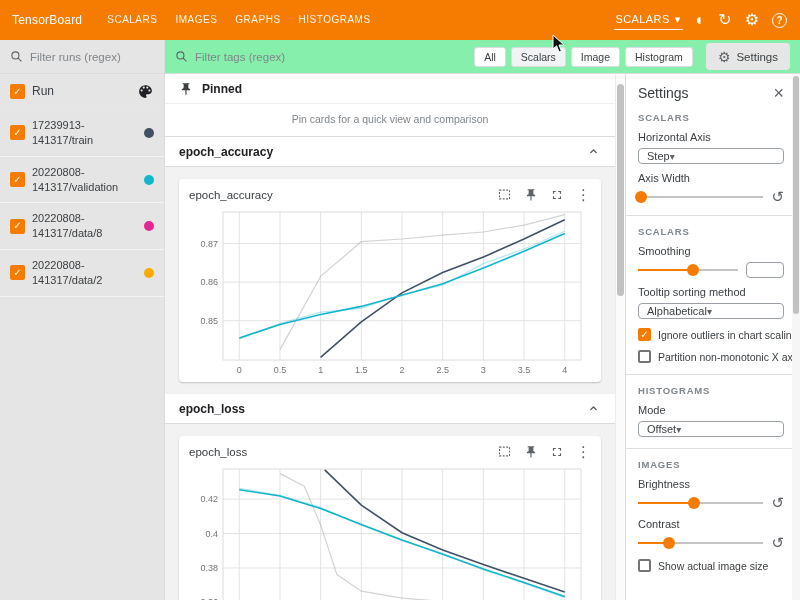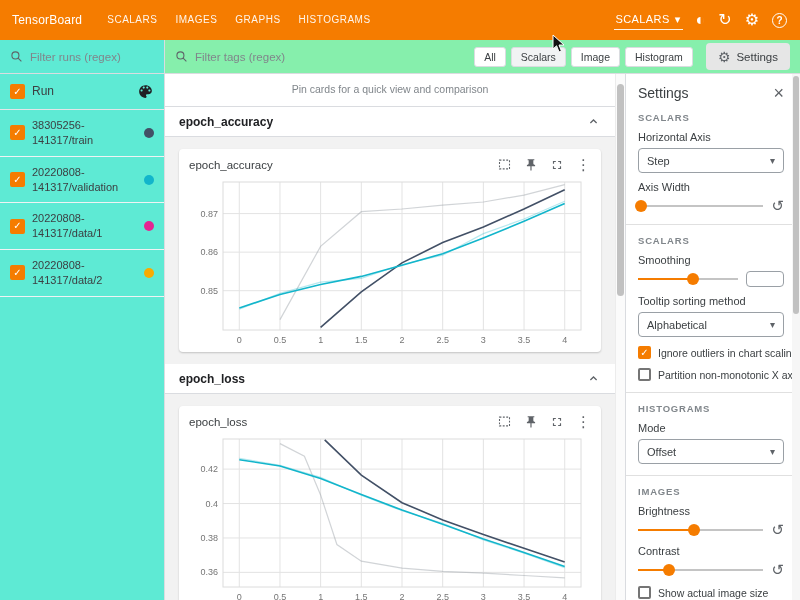--- a/index.html
+++ b/index.html
@@ -13,21 +13,21 @@
   .tab{font-size:10px;font-weight:500;letter-spacing:.5px;line-height:40px;padding:0 9px;opacity:.92;cursor:pointer;position:relative;white-space:nowrap}
   .tab.active{opacity:1}
   .tab.active::after{content:"";position:absolute;left:5px;right:5px;bottom:0;height:3px;background:#fff}
   .top-right{margin-left:auto;display:flex;align-items:center;gap:13px;padding-right:13px}
   .status-select{display:flex;align-items:center;gap:5px;font-size:11px;font-weight:500;letter-spacing:.4px;border-bottom:1px solid rgba(255,255,255,.9);padding:2px 2px 3px;cursor:pointer}
   .top-icon{font-size:16px;line-height:1;cursor:pointer}
   .help-circle{width:15px;height:15px;border:1.5px solid #fff;border-radius:50%;font-size:10px;display:flex;align-items:center;justify-content:center;font-weight:700;cursor:pointer}
 
   
   .body-row{display:flex;height:560px}
-  .runs-panel{width:165px;border-right:1px solid #dadce0;display:flex;flex-direction:column;background:#5eead4;flex:none}
+  .runs-panel{width:165px;border-right:1px solid #dadce0;display:flex;flex-direction:column;background:#e5e5e5;flex:none}
   .panel-search{height:34px;display:flex;align-items:center;gap:7px;padding:0 10px;border-bottom:1px solid #dadce0;flex:none}
   .panel-search input,.tags-toolbar input{border:none;outline:none;flex:1;font-size:11.5px;min-width:0;font-family:inherit;color:#3c4043;background:transparent}
   .panel-search input::placeholder,.tags-toolbar input::placeholder{color:#80868b}
   .runs-list{flex:1;overflow:hidden}
   .run-row{display:flex;align-items:center;padding:8px 10px;border-bottom:1px solid #f1f3f4;cursor:pointer}
   .run-row.hdr-row{padding:9px 10px;border-bottom:1px solid #e4e6e8}
   .run-label{flex:1;font-size:11px;color:#3c4043;margin:0 7px;line-height:1.35;word-break:break-word}
   .run-label.hdr{font-size:12px}
   .run-dot{width:10px;height:10px;border-radius:50%;flex:none}
   .cbx{width:15px;height:15px;border-radius:2px;flex:none;display:flex;align-items:center;justify-content:center;border:2px solid #757575;background:#fff;cursor:pointer}
@@ -63,21 +63,21 @@
   .settings-scroll{position:absolute;right:0;top:0;bottom:0;width:8px;background:#f6f6f6}
   .settings-scroll .vthumb{left:1px;width:6px;top:2px;height:238px}
 
   
   .settings-panel{width:175px;background:#fff;border-left:1px solid #dadce0;position:relative;padding:10px 16px 10px 12px;overflow:hidden;flex:none}
   .sp-head{display:flex;align-items:center;justify-content:space-between;margin-bottom:4px}
   .sp-title{font-size:14px;color:#3c4043}
   .sp-close{font-size:18px;color:#5f6368;cursor:pointer;line-height:1}
   .sp-section-label{font-size:9.5px;letter-spacing:.8px;color:#80868b;font-weight:700;margin:10px 0 1px}
   .sp-field-label{font-size:11px;color:#3c4043;margin:8px 0 5px}
-  .sp-select{display:flex;align-items:center;justify-content:space-between;border:1px solid #9aa0a6;border-radius:4px;height:25px;padding:0 8px;font-size:11px;color:#3c4043;cursor:pointer}
+  .sp-select{display:flex;align-items:center;border:1px solid #9aa0a6;border-radius:4px;height:16px;padding:0 8px;font-size:11px;color:#3c4043;cursor:pointer}
   .sp-select .caret{color:#5f6368;font-size:10px}
   .sp-row{display:flex;align-items:center;gap:8px;margin:2px 0 2px}
   .reset-icon{font-size:15px;color:#5f6368;cursor:pointer;flex:none;line-height:1}
   .sp-num-input{width:38px;height:16px;border:1px solid #9aa0a6;border-radius:4px;font-size:11px;padding:0 18px;color:#3c4043;font-family:inherit;flex:none}
   .sp-check-row{display:flex;align-items:center;gap:7px;margin:9px 0;font-size:10.5px;color:#3c4043;white-space:nowrap}
   .sp-check-row .cbx{width:13px;height:13px}
   .sp-divider{border:none;border-top:1px solid #e0e0e0;margin:11px -16px 2px -12px}
 
   
   .slider{position:relative;height:14px;flex:1;cursor:pointer}
@@ -127,35 +127,35 @@
           </span>
         <span class="run-label hdr">Run</span>
         <svg width="17" height="17" viewBox="0 0 24 24">
             <path fill="#202124" d="M12 3c-4.97 0-9 4.03-9 9s4.03 9 9 9c.83 0 1.5-.67 1.5-1.5 0-.39-.15-.74-.39-1.01-.23-.26-.38-.61-.38-.99 0-.83.67-1.5 1.5-1.5H16c2.76 0 5-2.24 5-5 0-4.42-4.03-8-9-8zm-5.5 9c-.83 0-1.5-.67-1.5-1.5S5.67 9 6.5 9 8 9.67 8 10.5 7.33 12 6.5 12zm3-4C8.67 8 8 7.33 8 6.5S8.67 5 9.5 5s1.5.67 1.5 1.5S10.33 8 9.5 8zm5 0c-.83 0-1.5-.67-1.5-1.5S13.67 5 14.5 5s1.5.67 1.5 1.5S15.33 8 14.5 8zm3 4c-.83 0-1.5-.67-1.5-1.5S16.67 9 17.5 9s1.5.67 1.5 1.5-.67 1.5-1.5 1.5z"></path>
           </svg>
       </div>
       <div class="run-row">
         <span class="cbx checked">
             <span class="tick">✓</span>
           </span>
-        <span class="run-label">38305256-141317/train</span>
+        <span class="run-label">17239913-141317/train</span>
         <span class="run-dot" style="background: rgb(66, 80, 102);"></span>
       </div>
       <div class="run-row">
         <span class="cbx checked">
             <span class="tick">✓</span>
           </span>
         <span class="run-label">20220808-141317/validation</span>
         <span class="run-dot" style="background: rgb(18, 181, 203);"></span>
       </div>
       <div class="run-row">
         <span class="cbx checked">
             <span class="tick">✓</span>
           </span>
-        <span class="run-label">20220808-141317/data/1</span>
+        <span class="run-label">20220808-141317/data/8</span>
         <span class="run-dot" style="background: rgb(229, 37, 146);"></span>
       </div>
       <div class="run-row">
         <span class="cbx checked">
             <span class="tick">✓</span>
           </span>
         <span class="run-label">20220808-141317/data/2</span>
         <span class="run-dot" style="background: rgb(249, 171, 0);"></span>
       </div>
     </div>
@@ -177,20 +177,26 @@
       </div>
       <button class="settings-btn">
         <span class="gear">⚙</span>
         <span>Settings</span>
       </button>
     </div>
 
     <div class="content-row">
 
       <main class="cards-area">
+        <div class="pinned-bar">
+          <svg width="14" height="14" viewBox="0 0 24 24">
+              <path fill="#3c4043" d="M16 9V4h1c.55 0 1-.45 1-1s-.45-1-1-1H7c-.55 0-1 .45-1 1s.45 1 1 1h1v5c0 1.66-1.34 3-3 3v2h5.97v7l1 1 1-1v-7H19v-2c-1.66 0-3-1.34-3-3z"></path>
+            </svg>
+          <span>Pinned</span>
+        </div>
         <div class="pinned-hint">Pin cards for a quick view and comparison</div>
 
         <div class="section-header">
           <span>epoch_accuracy</span>
           <svg width="15" height="15" viewBox="0 0 24 24">
               <path d="M7 14.5l5-5 5 5" fill="none" stroke="#5f6368" stroke-width="2"></path>
             </svg>
         </div>
 
         <div class="card">

